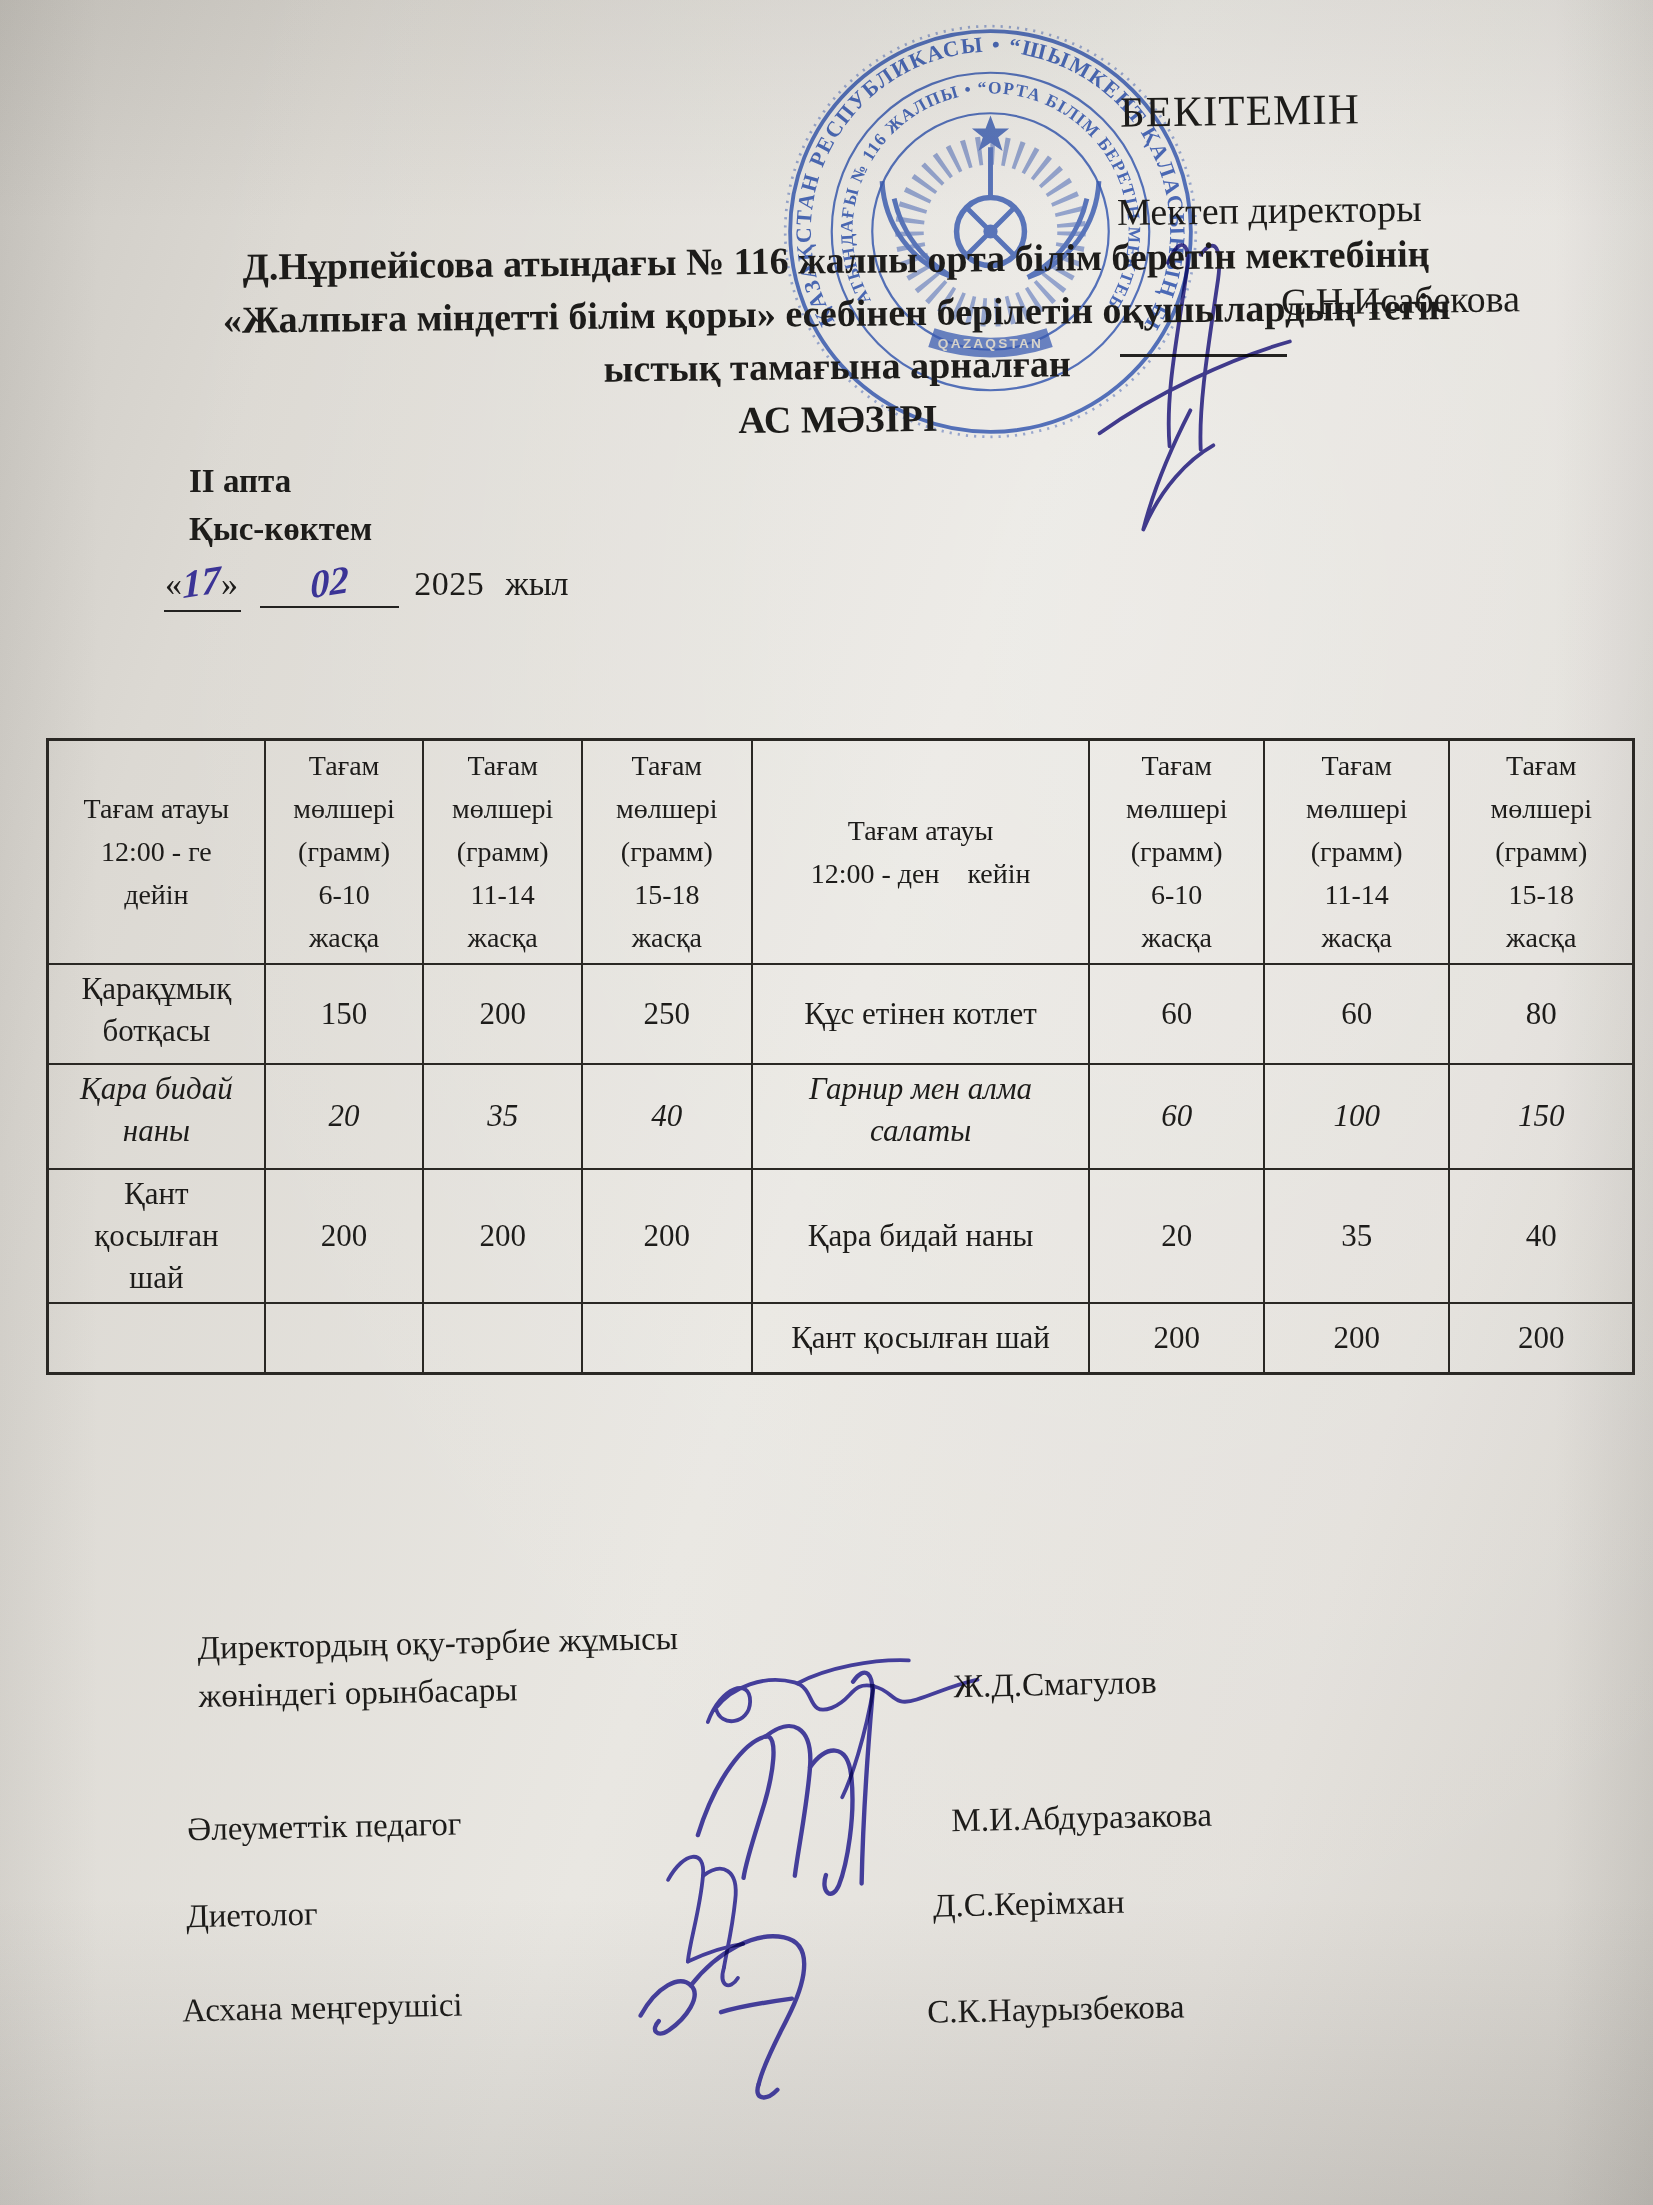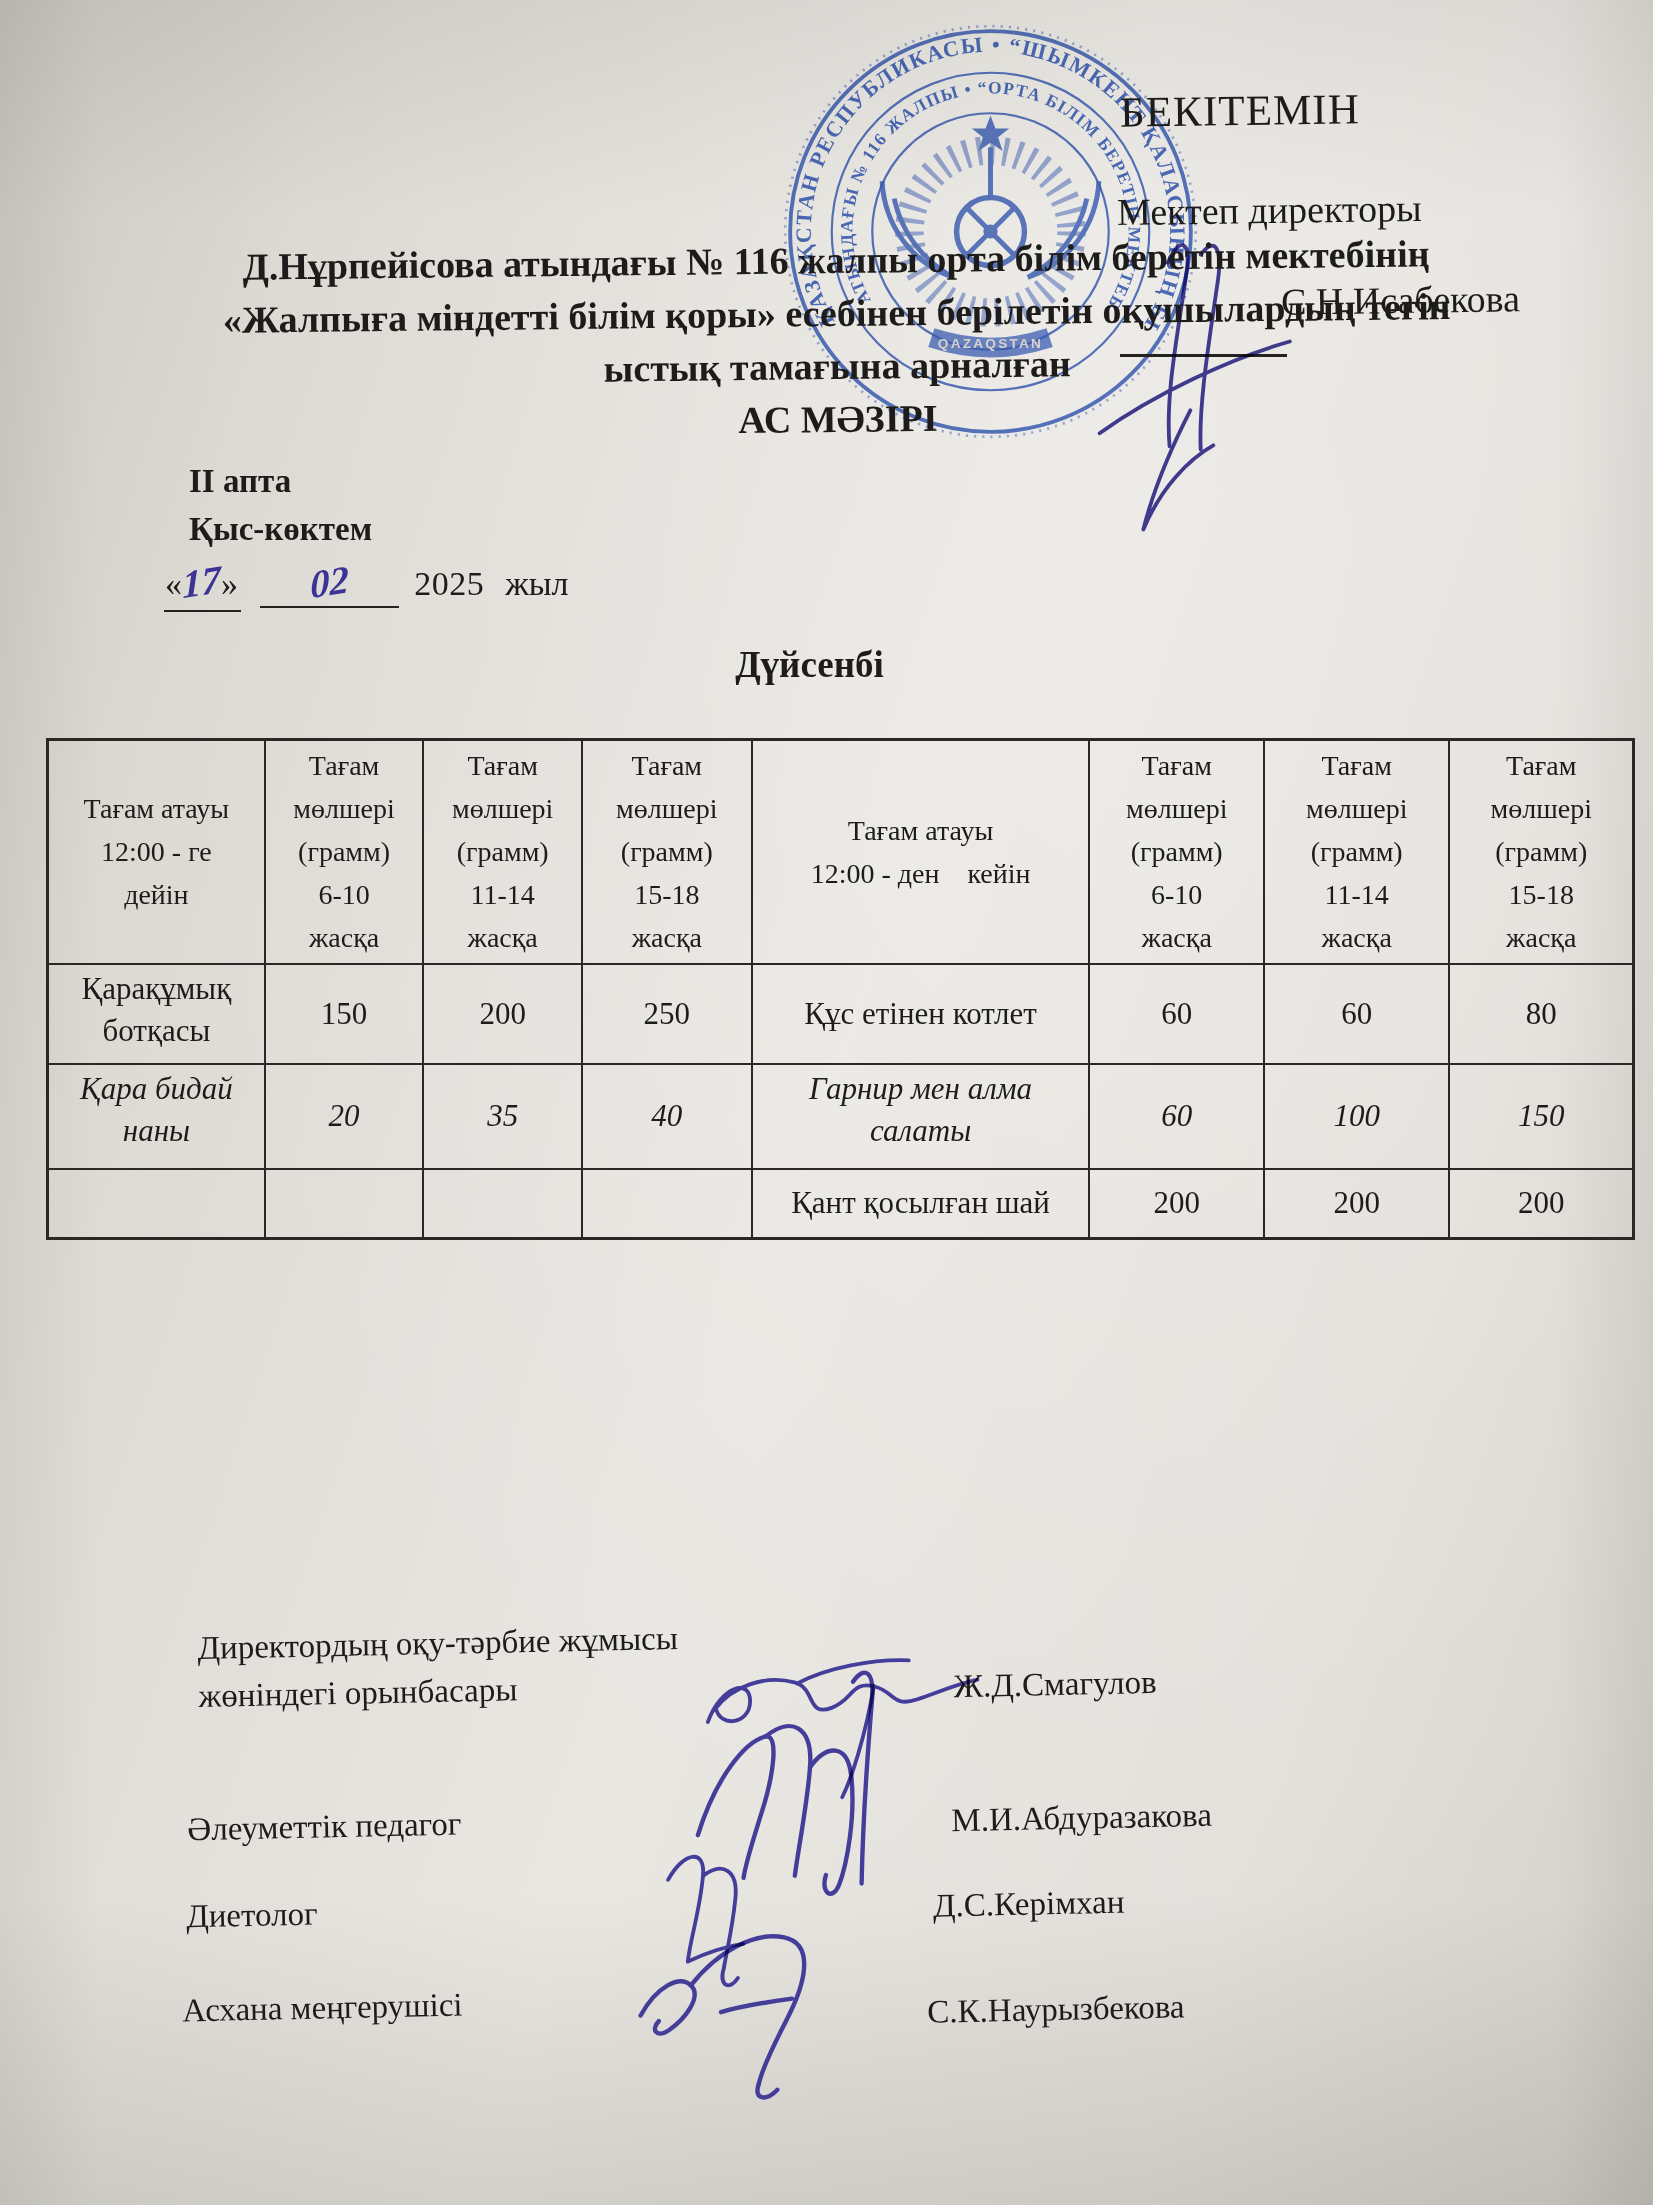--- a/index.html
+++ b/index.html
@@ -128,21 +128,20 @@
     <div>АС МӘЗІРІ</div>
   </div>
 
   <div class="abs week-label">ІІ апта</div>
   <div class="abs season-label">Қыс-көктем</div>
 
   <div class="abs date-line">
     <span class="day-group"><span>«</span><span class="hand">17</span><span>»</span></span><span class="month-blank"><span class="hand">02</span></span><span class="year">2025</span><span class="year-suffix">жыл</span>
   </div>
 
-  <div class="abs day-heading">Дүйсенбі</div>
 
   <table class="menu-table">
     <colgroup>
       <col style="width:13.7%">
         <col style="width:10%">
         <col style="width:10%">
         <col style="width:10.7%">
       <col style="width:21.3%">
         <col style="width:11%">
         <col style="width:11.7%">
@@ -204,20 +203,32 @@
 наны</td>
         <td>20</td>
         <td>35</td>
         <td>40</td>
         <td class="va-top">Гарнир мен алма
 салаты</td>
         <td>60</td>
         <td>100</td>
         <td>150</td>
       </tr>
+      <tr class="r4">
+        <td>Қант
+қосылған
+шай</td>
+        <td>200</td>
+        <td>200</td>
+        <td>200</td>
+        <td>Қара бидай наны</td>
+        <td>20</td>
+        <td>35</td>
+        <td>40</td>
+      </tr>
       <tr class="r5">
         <td></td>
         <td></td>
         <td></td>
         <td></td>
         <td>Қант қосылған шай</td>
         <td>200</td>
         <td>200</td>
         <td>200</td>
       </tr>

